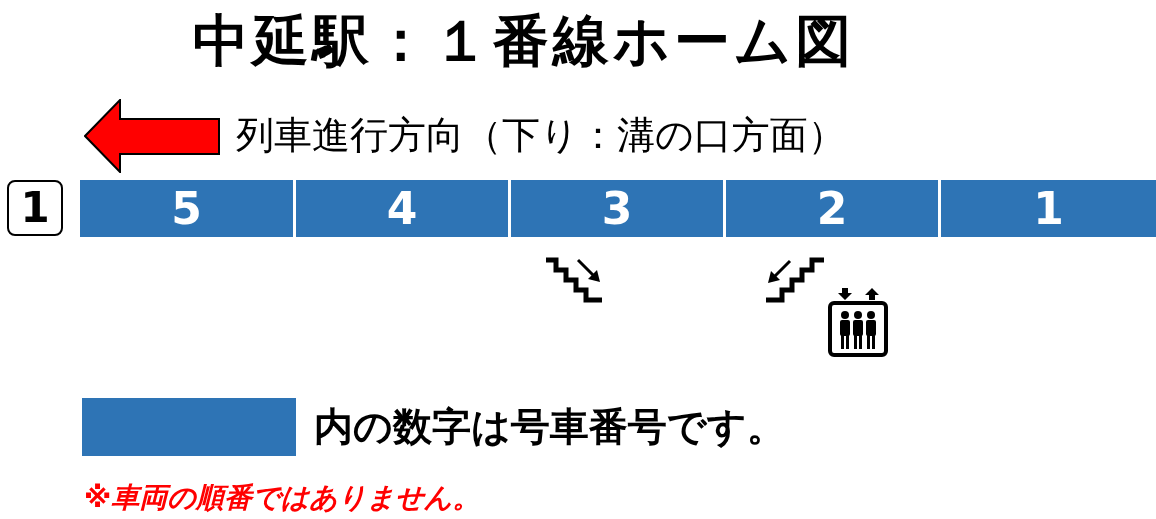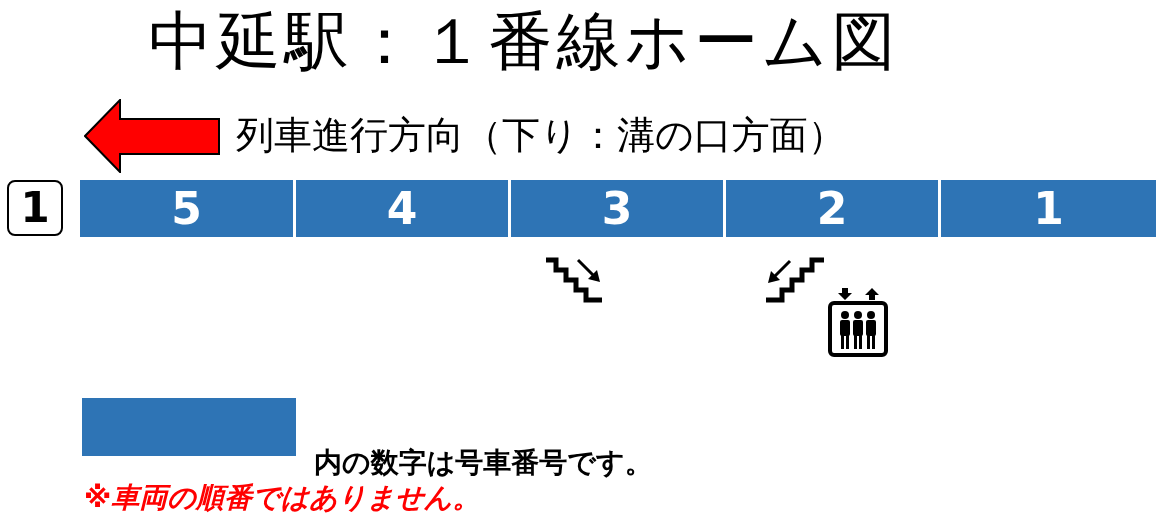--- a/index.html
+++ b/index.html
@@ -1,33 +1,33 @@
 <!DOCTYPE html>
 <html><head>
   <meta charset="utf-8">
   <style>
     html, body { margin: 0; padding: 0; background: #ffffff; }
     body { width: 1156px; height: 519px; position: relative; overflow: hidden;
            font-family: "DejaVu Sans", "Liberation Sans", sans-serif; color: #000; }
     .title { position: absolute; left: 0; top: 2px; width: 1048px; text-align: center;
-             font-size: 64px; font-weight: normal; letter-spacing: 4px; line-height: 78px; }
+             font-size: 56px; font-weight: bold; letter-spacing: 4px; line-height: 78px; }
     .arrow { position: absolute; left: 84px; top: 99px; width: 138px; height: 74px; }
     .direction { position: absolute; left: 236px; top: 110px; font-size: 38px; font-weight: normal;
                  line-height: 50px; white-space: nowrap; }
     .track-badge { position: absolute; left: 7px; top: 180px; width: 56px; height: 56px;
                    border: 2px solid #000; border-radius: 8px; box-sizing: border-box;
                    font-size: 42px; font-weight: bold; text-align: center; line-height: 52px; }
     .train { position: absolute; left: 80px; top: 180px; width: 1076px; height: 57px; display: flex; }
     .car { background: #2e74b5; color: #fff; height: 57px; font-size: 44px; font-weight: bold;
            display: flex; align-items: center; justify-content: center; margin-right: 3px; }
     .car:last-child { margin-right: 0; }
     .icon { position: absolute; }
     .legend-box { position: absolute; left: 82px; top: 398px; width: 214px; height: 58px; background: #2e74b5; }
-    .legend-text { position: absolute; left: 314px; top: 398px; font-size: 28px; font-weight: bold;
-                   line-height: 58px; white-space: nowrap; margin-top: 36px; }
+    .legend-text { position: absolute; left: 314px; top: 398px; font-size: 39px; font-weight: bold;
+                   line-height: 58px; white-space: nowrap; }
     .note { position: absolute; left: 84px; top: 478px; font-size: 28px; font-weight: bold;
             color: #ff0000; line-height: 40px; white-space: nowrap; font-style: italic; }
   </style>
 </head>
 <body>
 
 <div class="title">中延駅：１番線ホーム図</div>
 
 <svg class="arrow" viewBox="0 0 138 74">
   <polygon points="1,37 36,1 36,20 135,20 135,55 36,55 36,73" fill="#ff0000" stroke="#000" stroke-width="2"></polygon>

